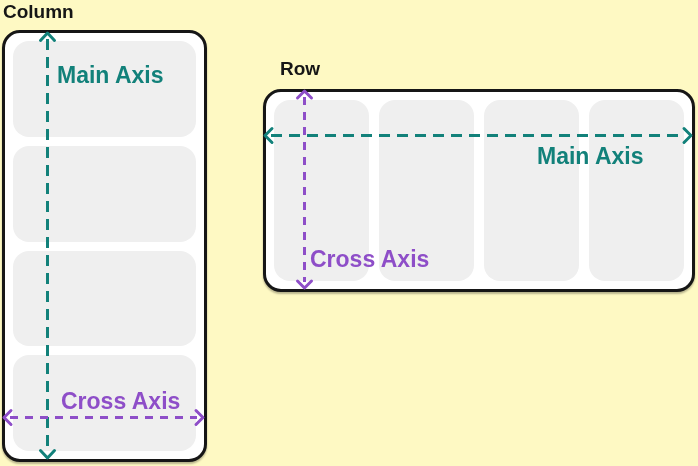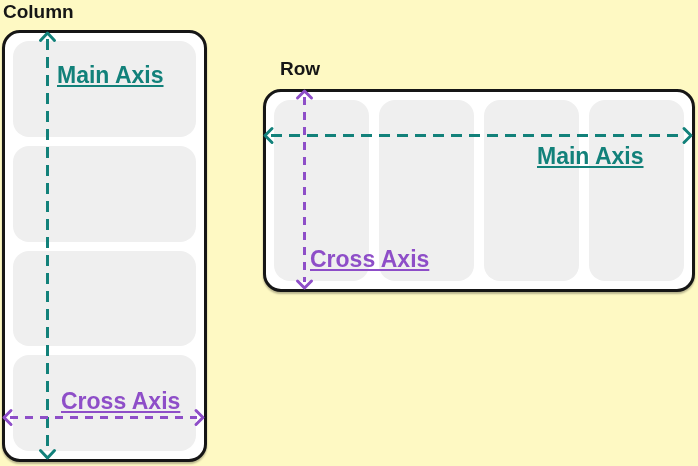--- a/index.html
+++ b/index.html
@@ -16,21 +16,21 @@
   .panel-column{left:2px;top:30px;width:205px;height:432px;flex-direction:column;gap:9px;}
   .panel-row{left:263px;top:89px;width:432px;height:203px;flex-direction:row;gap:10px;}
   .item{flex:1 1 0;background:var(--box-fill);border-radius:16px;}
   .title{
     position:absolute;font-size:19px;font-weight:700;color:var(--outline);
     line-height:1.2;white-space:nowrap;
   }
   .title-column{left:3px;top:1px;}
   .title-row{left:280px;top:58px;}
   .axis-label{
-    position:absolute;font-size:23px;font-weight:700;line-height:1.15;white-space:nowrap;text-decoration:underline;
+    position:absolute;font-size:23px;font-weight:700;line-height:1.15;white-space:nowrap;
   }
   .main-axis-color{color:var(--main-axis);}
   .cross-axis-color{color:var(--cross-axis);}
   .col-main{left:57px;top:62px;}
   .col-cross{left:61px;top:388px;}
   .row-main{left:537px;top:143px;}
   .row-cross{left:310px;top:246px;}
   svg.overlay{position:absolute;left:0;top:0;pointer-events:none;}
   svg.overlay line,svg.overlay polyline{fill:none;stroke-width:3;}
   svg.overlay polyline{stroke-linecap:round;stroke-linejoin:round;}

